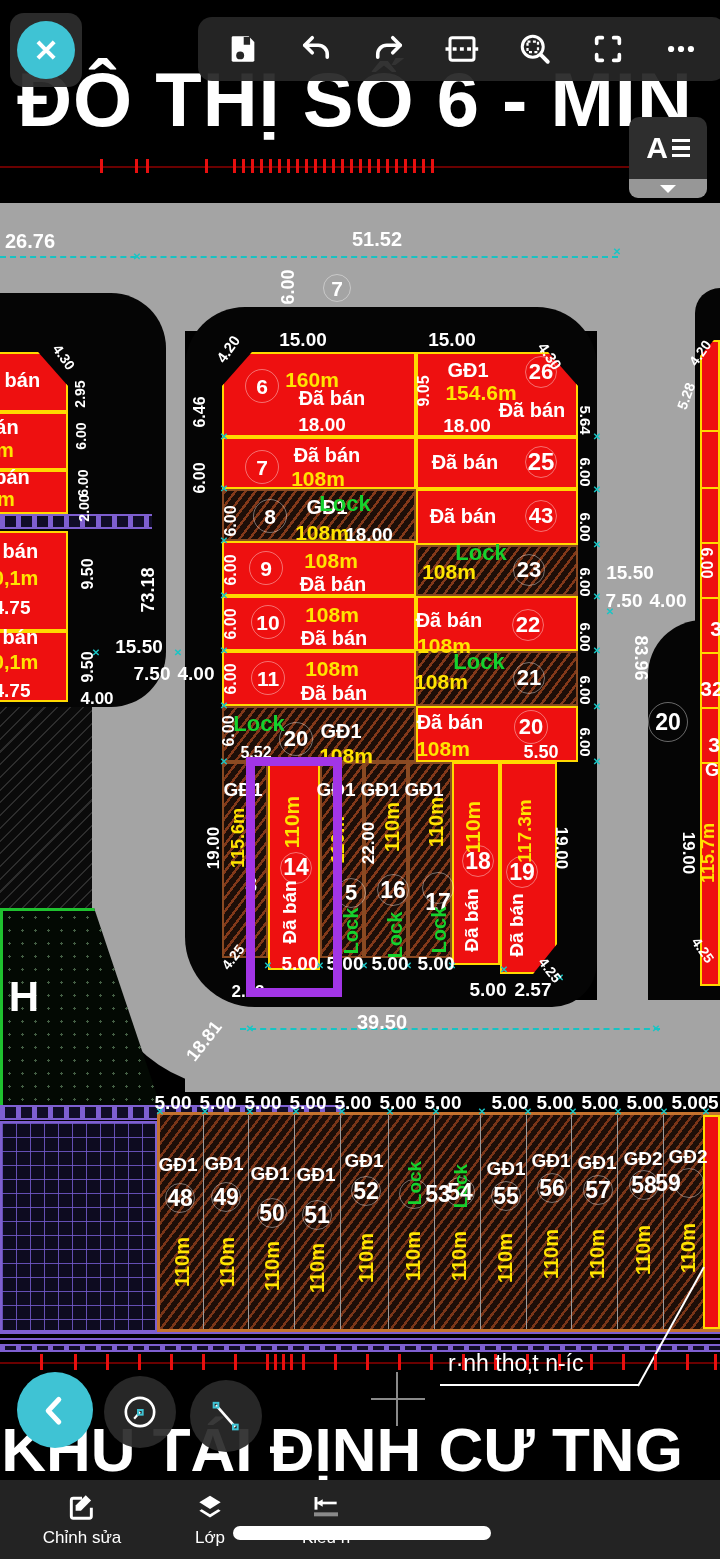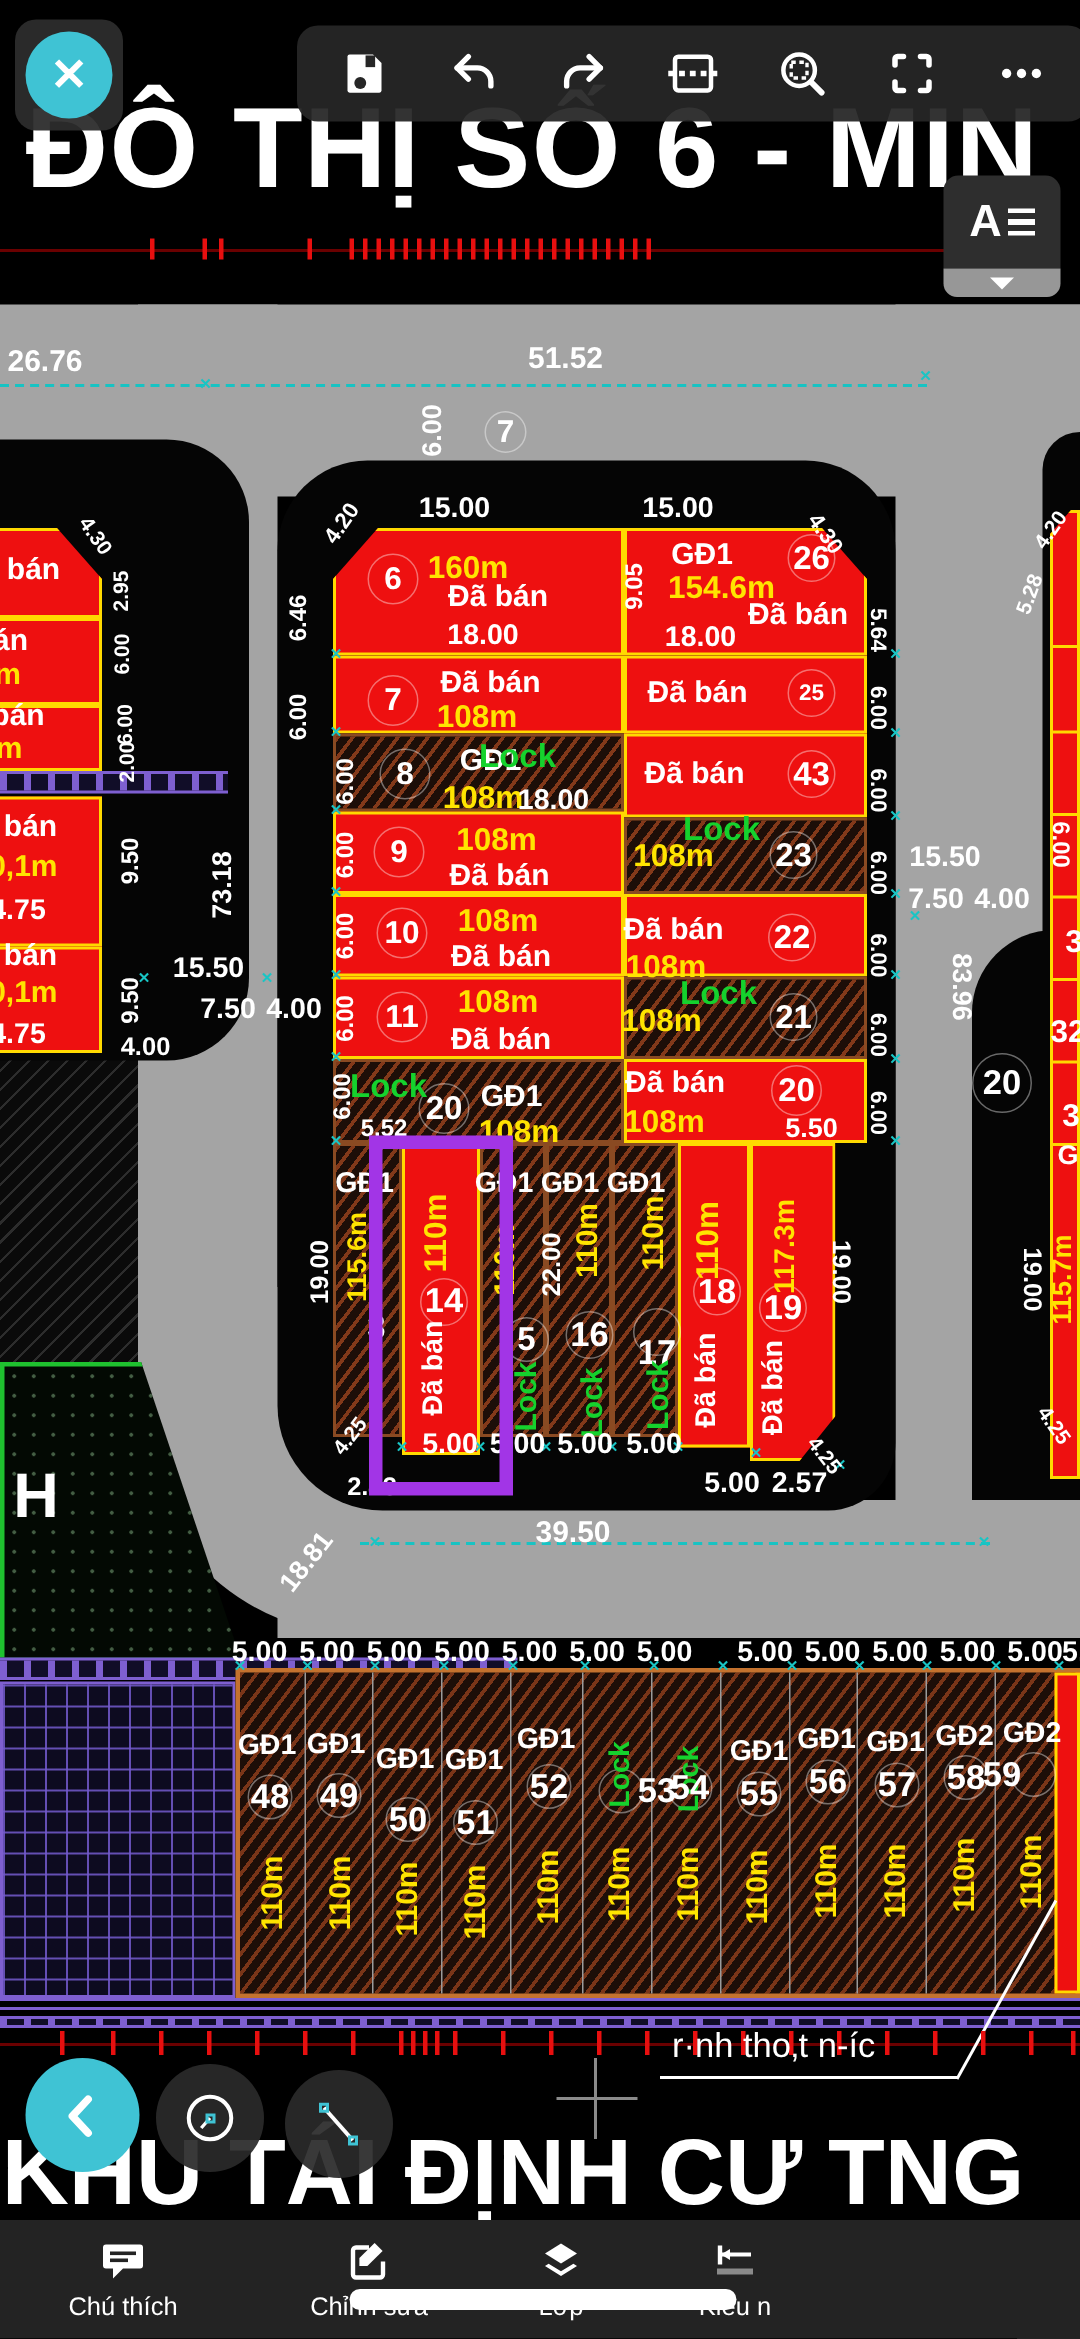--- a/index.html
+++ b/index.html
@@ -314,21 +314,21 @@
     <div class="lb w" style="left: 231px; top: 521px; font-size: 16px; transform: translate(-50%, -50%) rotate(-90deg);">6.00</div>
     <div class="lb w" style="left: 231px; top: 570px; font-size: 16px; transform: translate(-50%, -50%) rotate(-90deg);">6.00</div>
     <div class="lb w" style="left: 231px; top: 624px; font-size: 16px; transform: translate(-50%, -50%) rotate(-90deg);">6.00</div>
     <div class="lb w" style="left: 231px; top: 679px; font-size: 16px; transform: translate(-50%, -50%) rotate(-90deg);">6.00</div>
     <div class="lb w" style="left: 229px; top: 731px; font-size: 16px; transform: translate(-50%, -50%) rotate(-90deg);">6.00</div>
     <div class="lb w" style="left: 256px; top: 753px; font-size: 16px;">5.52</div>
     <div class="lb w" style="left: 327px; top: 455px; font-size: 20px;">Đã bán</div>
     <div class="lb y" style="left: 318px; top: 478px; font-size: 21px;">108m</div>
     <div class="lb w" style="left: 262px; top: 467px; font-size: 21px;">7</div>
     <div class="lb w" style="left: 465px; top: 462px; font-size: 20px;">Đã bán</div>
-    <div class="lb w" style="left: 541px; top: 462px; font-size: 15px;">25</div>
+    <div class="lb w" style="left: 541px; top: 462px; font-size: 24px;">25</div>
     <div class="lb w" style="left: 270px; top: 516px; font-size: 21px;">8</div>
     <div class="lb w" style="left: 327px; top: 507px; font-size: 20px;">GĐ1</div>
     <div class="lb g" style="left: 345px; top: 504px; font-size: 22px;">Lock</div>
     <div class="lb y" style="left: 322px; top: 532px; font-size: 21px;">108m</div>
     <div class="lb w" style="left: 369px; top: 534px; font-size: 19px;">18.00</div>
     <div class="lb w" style="left: 463px; top: 516px; font-size: 20px;">Đã bán</div>
     <div class="lb w" style="left: 541px; top: 516px; font-size: 22px;">43</div>
     <div class="lb w" style="left: 266px; top: 568px; font-size: 21px;">9</div>
     <div class="lb y" style="left: 331px; top: 560px; font-size: 21px;">108m</div>
     <div class="lb w" style="left: 333px; top: 584px; font-size: 20px;">Đã bán</div>
@@ -569,28 +569,20 @@
 <div class="fab dark2">
   <svg width="40" height="40" viewBox="0 0 24 24" fill="none">
       <line x1="6" y1="5.5" x2="17.5" y2="18.5" stroke="#fff" stroke-width="1.6"></line>
       <rect x="4.6" y="4.1" width="2.8" height="2.8" fill="none" stroke="#3fc3d4" stroke-width="1.2"></rect>
       <rect x="16.2" y="17.2" width="2.8" height="2.8" fill="none" stroke="#3fc3d4" stroke-width="1.2"></rect>
     </svg>
 </div>
 
 <div class="btoolbar">
   <div class="bitem" style="width:164px">
-    <svg width="32" height="32" viewBox="0 0 24 24">
-        <path d="M3.5 4h17a1.5 1.5 0 0 1 1.5 1.5v9A1.5 1.5 0 0 1 20.5 16H12l-5 5v-5H3.5A1.5 1.5 0 0 1 2 14.5v-9A1.5 1.5 0 0 1 3.5 4z" fill="#fff"></path>
-        <rect x="5.5" y="7.5" width="13" height="1.8" fill="#232323"></rect>
-        <rect x="5.5" y="11" width="9" height="1.8" fill="#232323"></rect>
-      </svg>
-    <span class="lbl">Chú thích</span>
-  </div>
-  <div class="bitem" style="width:164px">
     <svg width="32" height="32" viewBox="0 0 24 24" fill="none">
         <path d="M19 12.5V19a1.5 1.5 0 0 1-1.5 1.5h-12A1.5 1.5 0 0 1 4 19V7a1.5 1.5 0 0 1 1.5-1.5H12" stroke="#fff" stroke-width="2.2"></path>
         <path d="M14.8 3.2l4.0 4.0-7.6 7.6H7.2v-4z" fill="#fff"></path>
       </svg>
     <span class="lbl">Chỉnh sửa</span>
   </div>
   <div class="bitem" style="width:92px">
     <svg width="32" height="32" viewBox="0 0 24 24">
         <path d="M12 3.5l8 5-8 5-8-5z" fill="#fff"></path>
         <path d="M4 14.8l8 5 8-5-1.8-1.2L12 17.4l-6.2-3.8z" fill="#fff"></path>

